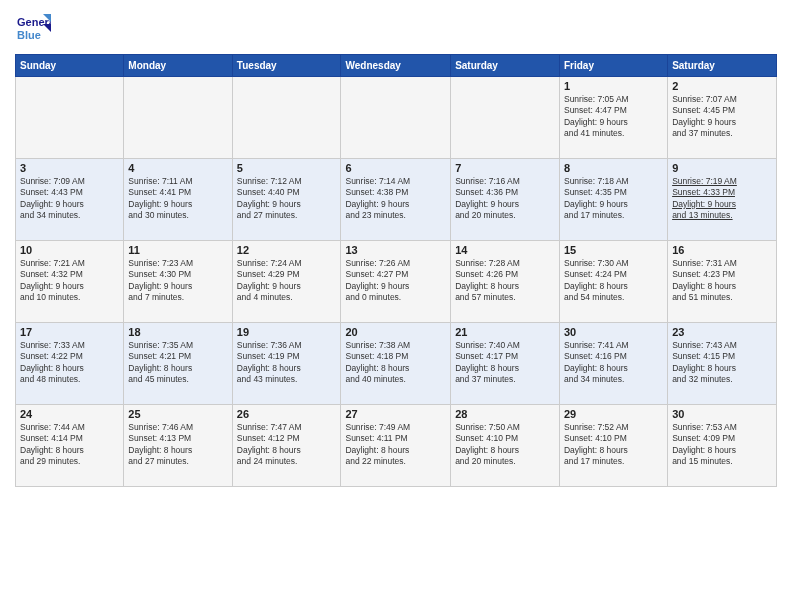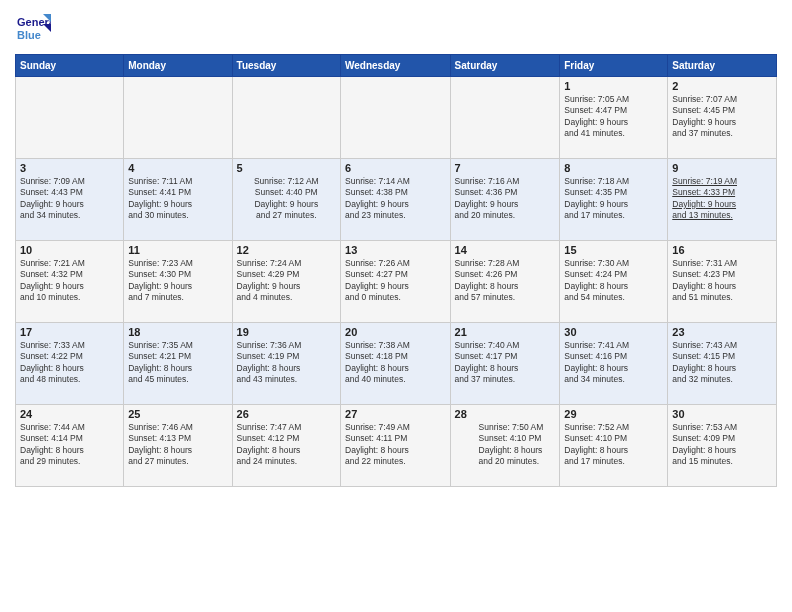--- a/index.html
+++ b/index.html
@@ -117,21 +117,21 @@
           </td>
           <td>
             <span class="day-num">4</span>
             <div class="day-info" style="white-space: pre-line;">Sunrise: 7:11 AM
 Sunset: 4:41 PM
 Daylight: 9 hours
 and 30 minutes.</div>
           </td>
           <td>
             <span class="day-num">5</span>
-            <div class="day-info" style="white-space: pre-line; text-align: center;">Sunrise: 7:12 AM
+            <div class="day-info" style="white-space: pre-line;">Sunrise: 7:12 AM
 Sunset: 4:40 PM
 Daylight: 9 hours
 and 27 minutes.</div>
           </td>
           <td>
             <span class="day-num">6</span>
             <div class="day-info" style="white-space: pre-line;">Sunrise: 7:14 AM
 Sunset: 4:38 PM
 Daylight: 9 hours
 and 23 minutes.</div>
@@ -284,21 +284,21 @@
           </td>
           <td>
             <span class="day-num">27</span>
             <div class="day-info" style="white-space: pre-line;">Sunrise: 7:49 AM
 Sunset: 4:11 PM
 Daylight: 8 hours
 and 22 minutes.</div>
           </td>
           <td>
             <span class="day-num">28</span>
-            <div class="day-info" style="white-space: pre-line; margin-left: 24px;">Sunrise: 7:50 AM
+            <div class="day-info" style="white-space: pre-line;">Sunrise: 7:50 AM
 Sunset: 4:10 PM
 Daylight: 8 hours
 and 20 minutes.</div>
           </td>
           <td>
             <span class="day-num">29</span>
             <div class="day-info" style="white-space: pre-line;">Sunrise: 7:52 AM
 Sunset: 4:10 PM
 Daylight: 8 hours
 and 17 minutes.</div>

